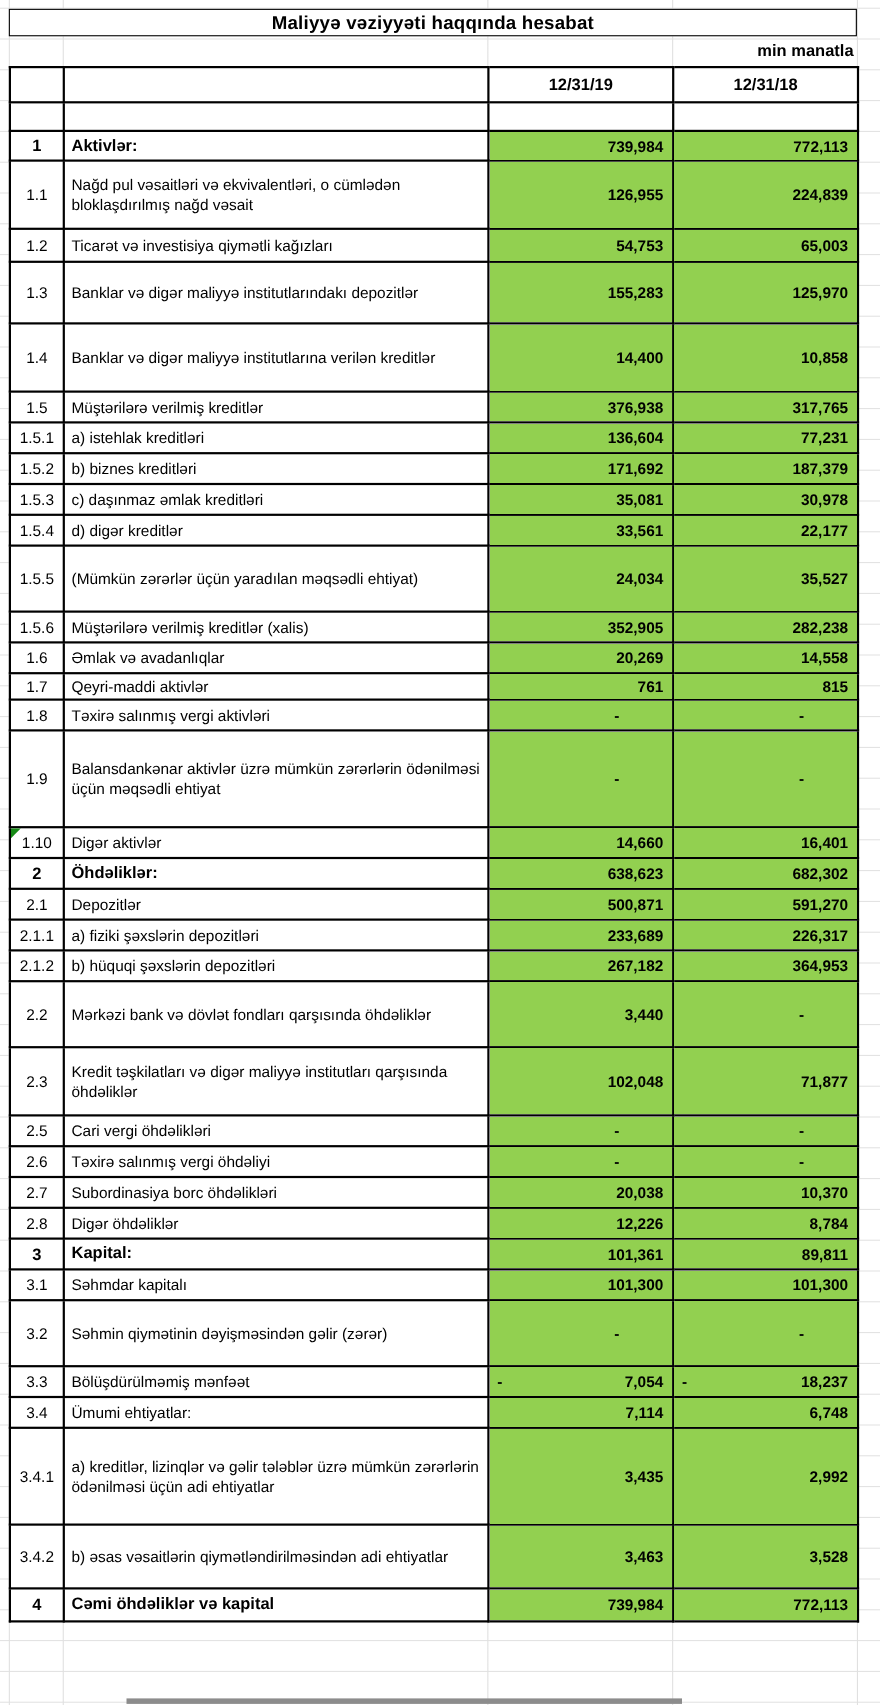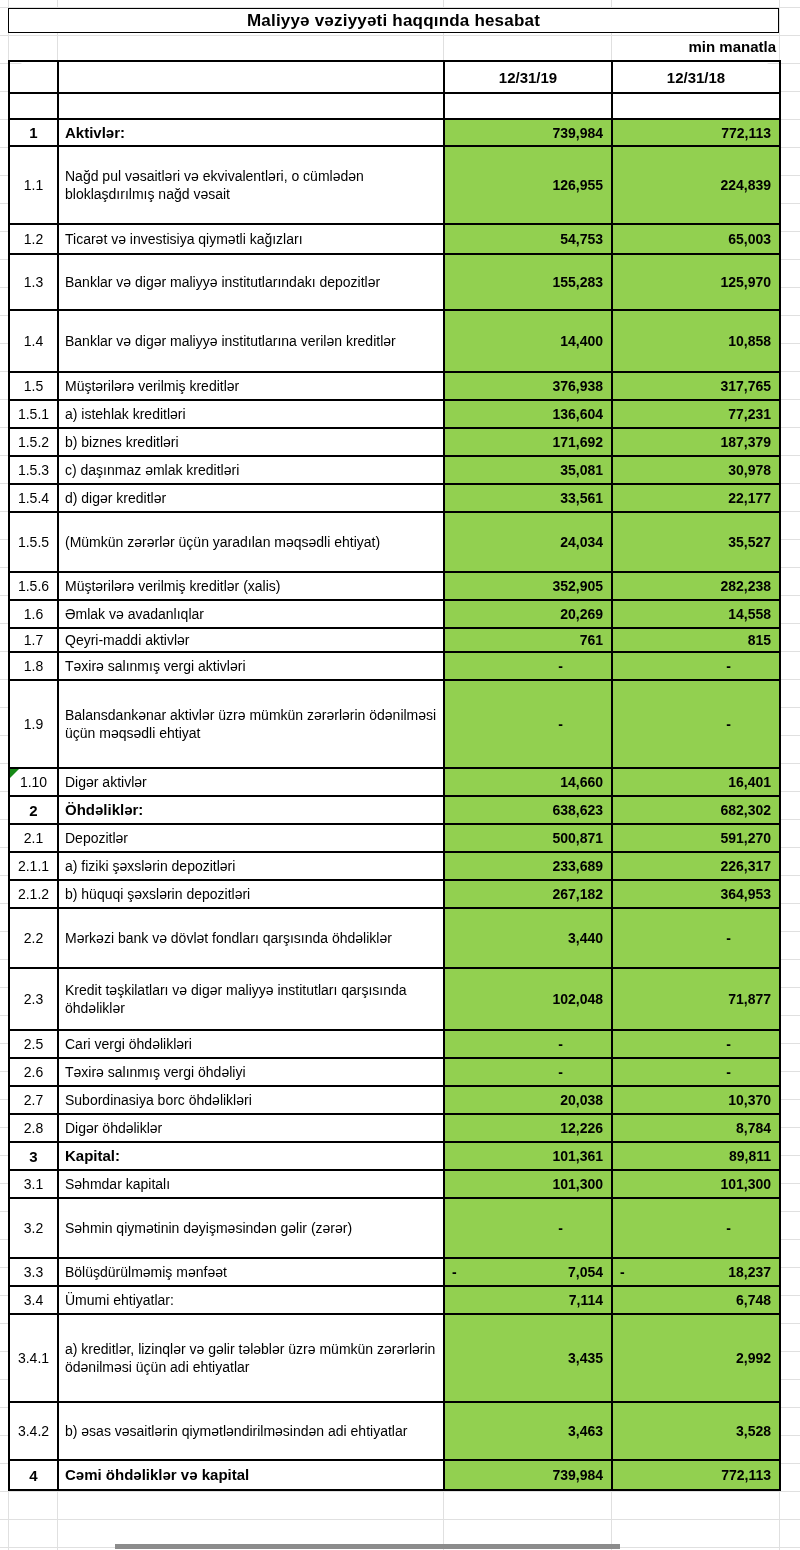--- a/index.html
+++ b/index.html
@@ -28,21 +28,21 @@
     display:flex;align-items:center;justify-content:center;
     font-weight:bold;font-size:17px;letter-spacing:.2px;
   }
   .unit-row{
     position:absolute;left:10px;top:33px;width:771px;height:27px;box-sizing:border-box;
     z-index:2;display:flex;align-items:center;justify-content:flex-end;
     font-weight:bold;font-size:15px;padding-right:5px;
   }
   table.report{
     position:absolute;left:8px;top:60px;width:771px;z-index:2;
-    border-collapse:collapse;table-layout:fixed;background:#fff;border-radius:26px;
+    border-collapse:collapse;table-layout:fixed;background:#fff;
   }
   table.report td{
     border:2px solid #000;box-sizing:border-box;vertical-align:middle;
     font-size:14px;overflow:hidden;
   }
   tr.header-row td{height:32px;text-align:center;font-weight:bold;font-size:15px;}
   tr.spacer-row td{height:26px;}
   td.num{text-align:center;font-size:14px;position:relative;}
   td.label{text-align:left;padding:2px 6px;line-height:18px;}
   td.val{
@@ -109,21 +109,21 @@
     </td>
     <td class="val v1">
       <span class="vprefix"></span>
       <span class="vnum">739,984</span>
     </td>
     <td class="val v2">
       <span class="vprefix"></span>
       <span class="vnum">772,113</span>
     </td>
   </tr>
-      <tr style="height: 78px; margin-top: 46px;">
+      <tr style="height: 62px; margin-top: 46px;">
     <td class="num">
       
       <span class="numtext">1.1</span>
     </td>
     <td class="label">
       <span class="labeltext">Nağd pul vəsaitləri və  ekvivalentləri, o cümlədən bloklaşdırılmış nağd vəsait</span>
     </td>
     <td class="val v1">
       <span class="vprefix"></span>
       <span class="vnum">126,955</span>

